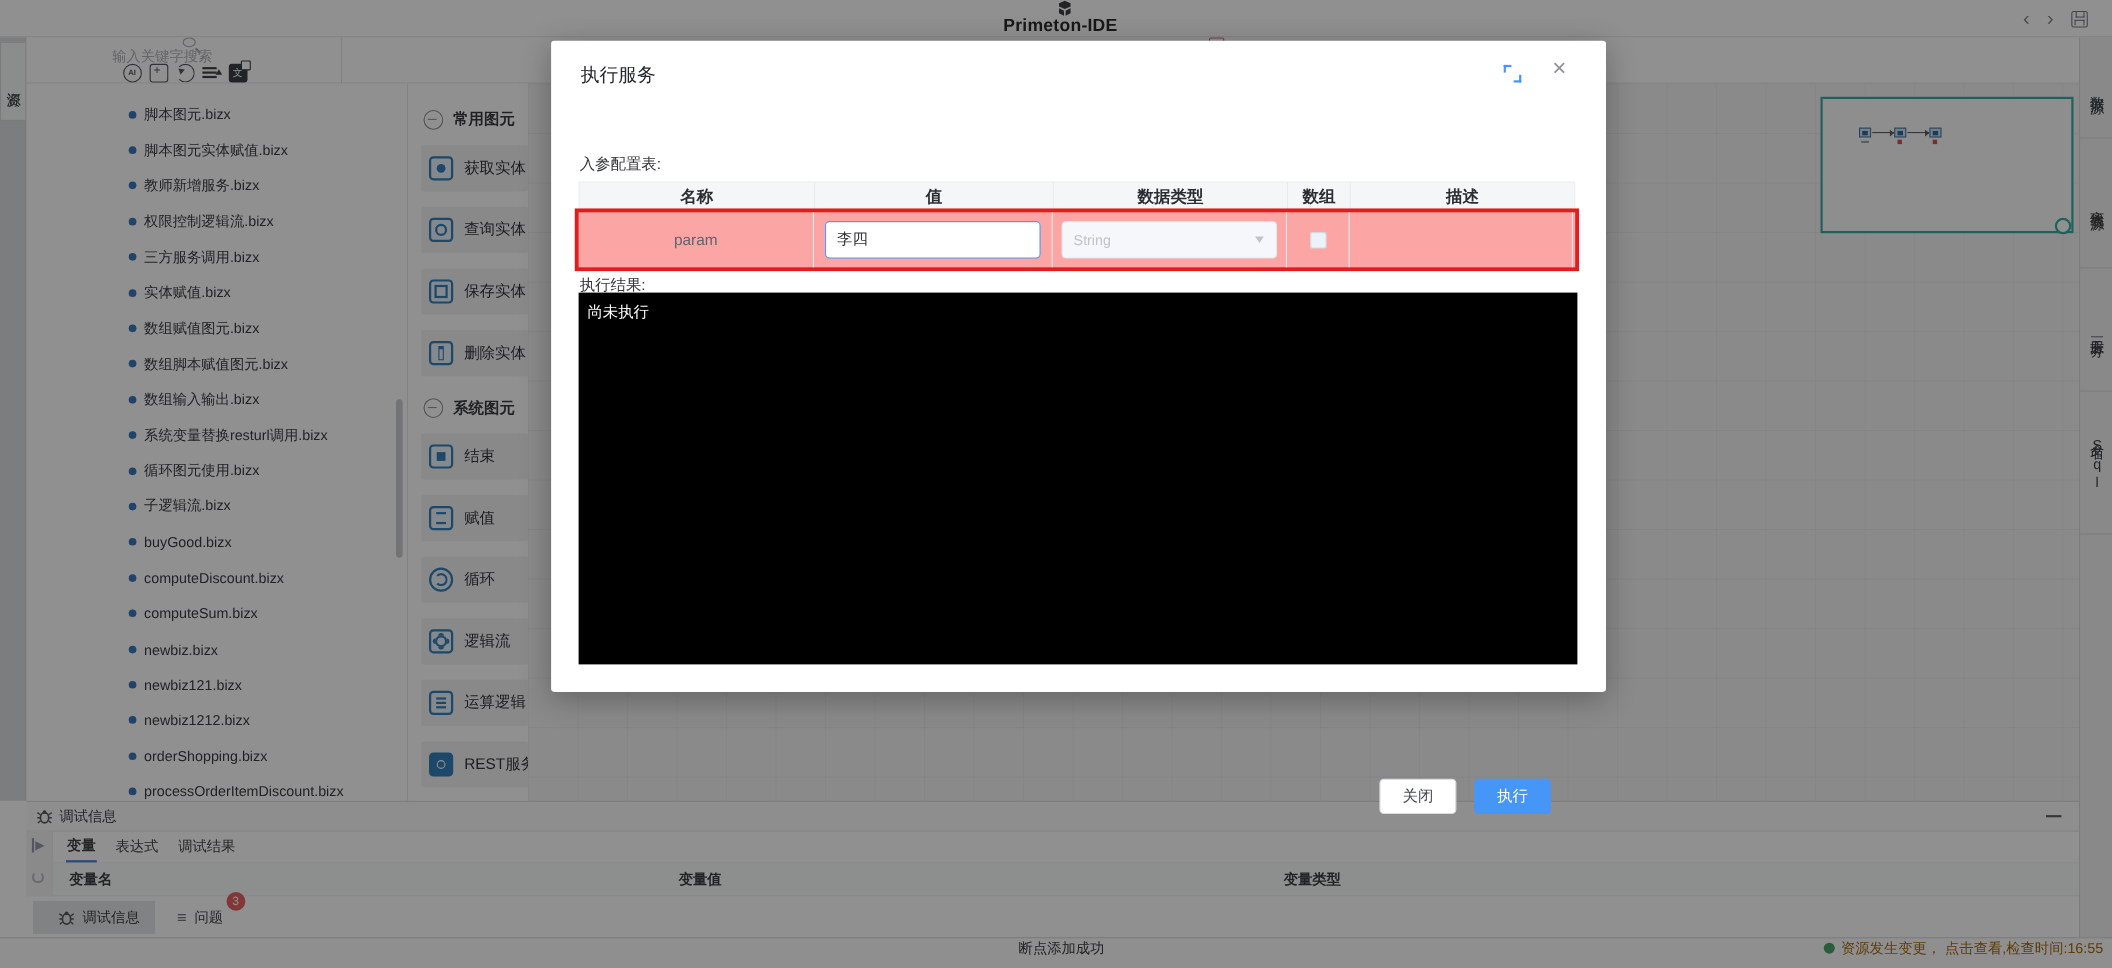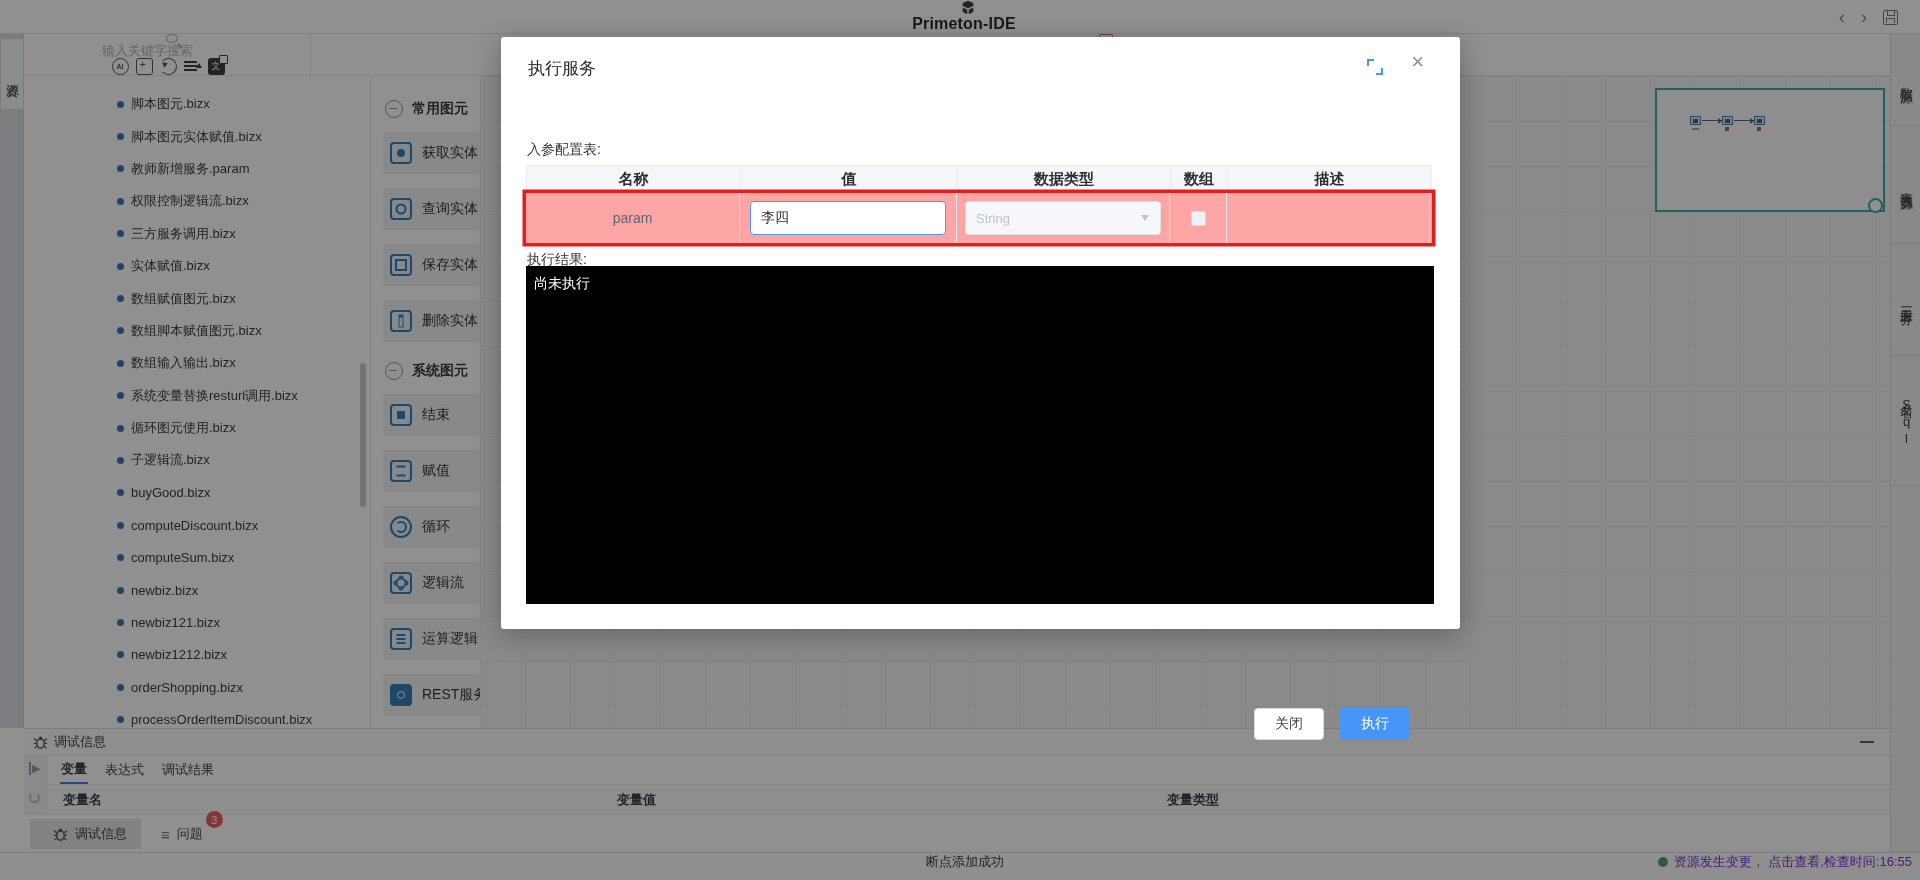--- a/index.html
+++ b/index.html
@@ -117,21 +117,21 @@
   .btab.active { background:#e3e4e6; }
   .list-ic { font-size:15px; color:#6b6f74; line-height:1; }
   #badge { position:absolute; right:-6px; top:-8px; min-width:17px; height:17px; background:#e25753; color:#fff; border-radius:9px;
     font-size:11px; display:flex; align-items:center; justify-content:center; padding:0 4px; }
 
   
   #statusbar { left:0; top:852px; width:1920px; height:28px; background:#fdfdfd; border-top:1px solid #d8d8d8; display:flex; align-items:center; }
   #status-left { font-size:13px; color:#2f3237; margin-left:10px; }
   #status-right { position:absolute; right:8px; display:flex; align-items:center; gap:6px; cursor:pointer; }
   .gdot { width:10px; height:10px; border-radius:50%; background:#3c9d62; }
-  #status-right span { font-size:13px; color:#6d28d9; }
+  #status-right span { font-size:13px; color:#a16207; }
 
   
   #overlay { left:0; top:0; width:1920px; height:880px; background:rgba(20,20,20,.47); z-index:50; }
 
   
   #modal { left:481px; top:37px; width:959px; height:592px; background:#fff; z-index:100; border-radius:3px;
     box-shadow:0 6px 28px rgba(0,0,0,.28);margin-left:20px; }
   #modal-title { position:absolute; left:27px; top:20px; font-size:17px; color:#25282c; }
   #expand-btn { position:absolute; right:77px; top:22px; width:16px; height:16px; cursor:pointer; }
   #expand-btn::before, #expand-btn::after { content:""; position:absolute; width:5px; height:5px; border:2px solid #4596f7; }
@@ -205,21 +205,21 @@
         <span class="fname">脚本图元.bizx</span>
       </li>
 
       <li>
         <span class="dot"></span>
         <span class="fname">脚本图元实体赋值.bizx</span>
       </li>
 
       <li>
         <span class="dot"></span>
-        <span class="fname">教师新增服务.param</span>
+        <span class="fname">教师新增服务.bizx</span>
       </li>
 
       <li>
         <span class="dot"></span>
         <span class="fname">权限控制逻辑流.bizx</span>
       </li>
 
       <li>
         <span class="dot"></span>
         <span class="fname">三方服务调用.bizx</span>

